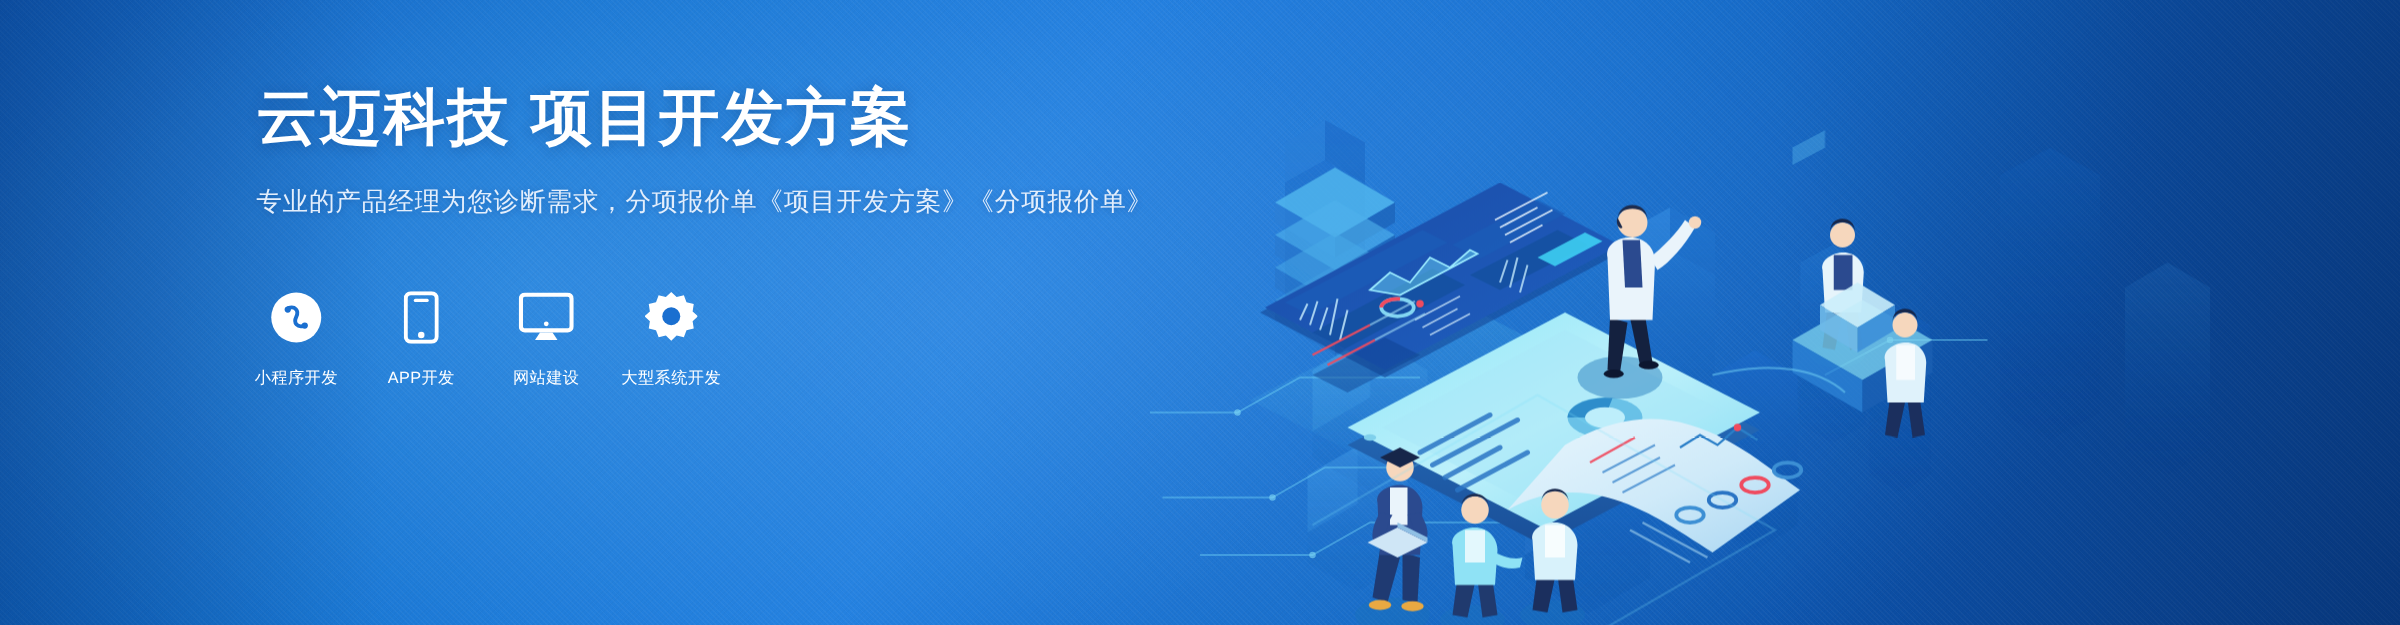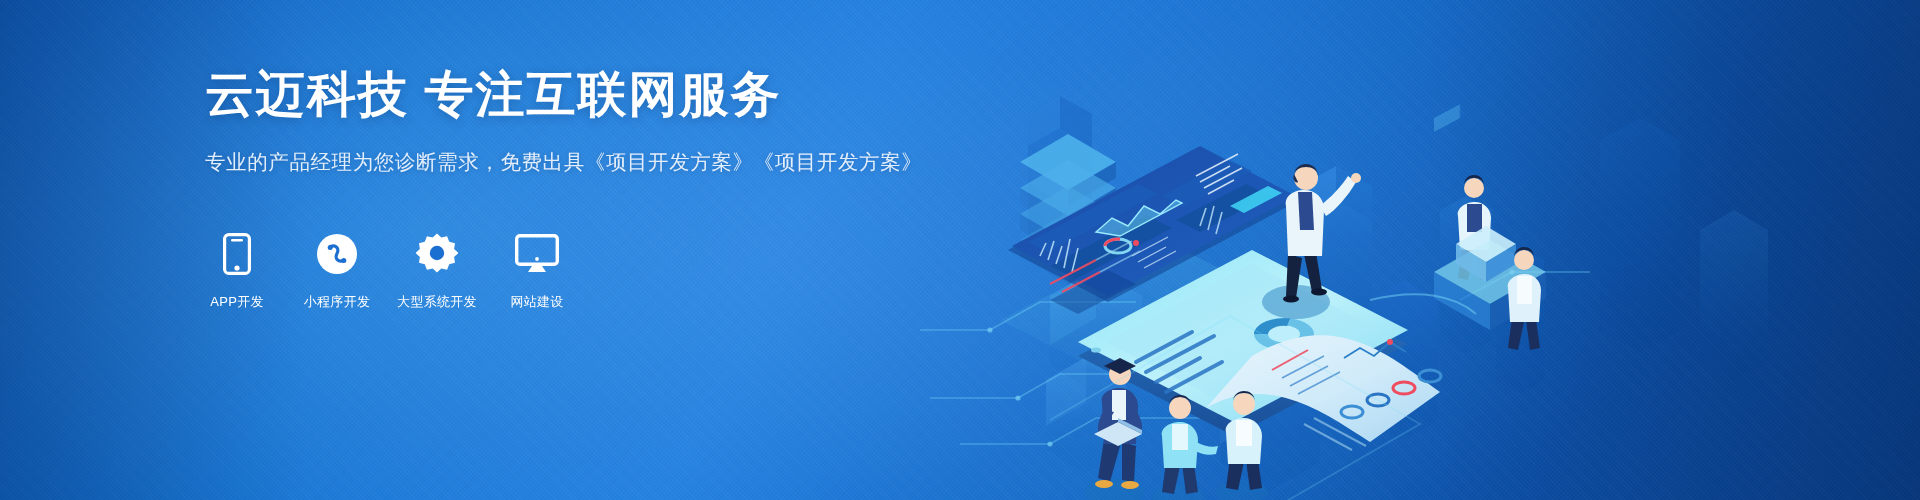--- a/index.html
+++ b/index.html
@@ -401,70 +401,70 @@
       <g fill="none" stroke="#7fe0fb" stroke-opacity=".45" stroke-width="1.8">
         <path d="M150,420 L330,316 L520,424 L340,528" opacity=".5"></path>
         <path d="M470,300 C520,288 556,296 576,314"></path>
       </g>
     </svg>
   </div>
 
   <div class="vig"></div>
 
   <div class="copy">
-    <h1 class="headline">云迈科技 专注互联网服务</h1>
+    <h1 class="headline">云迈科技 项目开发方案</h1>
     <div class="sub">
-      <div class="subline">专业的产品经理为您诊断需求，免费出具《项目开发方案》《项目开发方案》</div>
+      <div class="subline">专业的产品经理为您诊断需求，分项报价单《项目开发方案》《分项报价单》</div>
     </div>
   </div>
 
   <div class="svcs">
-
-    <div class="svc">
-      <span class="ic">
-        <svg width="28" height="42" viewBox="0 0 28 42">
-          <rect x="1.6" y="1.6" width="24.8" height="38.8" rx="4.2" fill="none" stroke="#ffffff" stroke-width="3.2"></rect>
-          <rect x="8" y="6" width="12" height="2.6" rx="1.3" fill="#ffffff"></rect>
-          <circle cx="14" cy="35" r="2.6" fill="#ffffff"></circle>
-        </svg>
-      </span>
-      <span class="lb">APP开发</span>
-    </div>
 
     <div class="svc">
       <span class="ic">
         <svg width="42" height="42" viewBox="0 0 42 42">
           <circle cx="21" cy="21" r="20" fill="#ffffff"></circle>
           <path d="M14.5 13.5 C20 11.5 23.5 15.5 21 20.5 C18.5 25.5 22 29.5 27.5 27.5" fill="none" stroke="#1a6fd0" stroke-width="3.1" stroke-linecap="round"></path>
           <circle cx="14.2" cy="14.6" r="2.5" fill="#1a6fd0"></circle>
           <circle cx="27.8" cy="27.4" r="2.5" fill="#1a6fd0"></circle>
         </svg>
       </span>
       <span class="lb">小程序开发</span>
     </div>
 
+    <div class="svc">
+      <span class="ic">
+        <svg width="28" height="42" viewBox="0 0 28 42">
+          <rect x="1.6" y="1.6" width="24.8" height="38.8" rx="4.2" fill="none" stroke="#ffffff" stroke-width="3.2"></rect>
+          <rect x="8" y="6" width="12" height="2.6" rx="1.3" fill="#ffffff"></rect>
+          <circle cx="14" cy="35" r="2.6" fill="#ffffff"></circle>
+        </svg>
+      </span>
+      <span class="lb">APP开发</span>
+    </div>
+
+
+    <div class="svc">
+      <span class="ic">
+        <svg width="44" height="40" viewBox="0 0 44 40">
+          <rect x="1.7" y="1.7" width="40.6" height="28.6" rx="3.2" fill="none" stroke="#ffffff" stroke-width="3.4"></rect>
+          <circle cx="22" cy="25" r="1.9" fill="#ffffff"></circle>
+          <path d="M13 38 L31 38 L27 32 L17 32 Z" fill="#ffffff"></path>
+        </svg>
+      </span>
+      <span class="lb">网站建设</span>
+    </div>
 
     <div class="svc">
       <span class="ic">
         <svg width="42" height="42" viewBox="0 0 42 42">
           <path d="M21 0.5 L25.3 4.6 L31.1 3.2 L33.2 8.8 L39 10.2 L38.1 16.1 L42.5 20 L38.1 23.9
                    L39 29.8 L33.2 31.2 L31.1 36.8 L25.3 35.4 L21 39.5 L16.7 35.4 L10.9 36.8
                    L8.8 31.2 L3 29.8 L3.9 23.9 L-0.5 20 L3.9 16.1 L3 10.2 L8.8 8.8 L10.9 3.2
                    L16.7 4.6 Z" fill="#ffffff"></path>
           <circle cx="21" cy="20" r="7.2" fill="#1a6fd0"></circle>
         </svg>
       </span>
       <span class="lb">大型系统开发</span>
     </div>
 
-    <div class="svc">
-      <span class="ic">
-        <svg width="44" height="40" viewBox="0 0 44 40">
-          <rect x="1.7" y="1.7" width="40.6" height="28.6" rx="3.2" fill="none" stroke="#ffffff" stroke-width="3.4"></rect>
-          <circle cx="22" cy="25" r="1.9" fill="#ffffff"></circle>
-          <path d="M13 38 L31 38 L27 32 L17 32 Z" fill="#ffffff"></path>
-        </svg>
-      </span>
-      <span class="lb">网站建设</span>
-    </div>
-
   </div>
 </div>
 
 </body></html>

